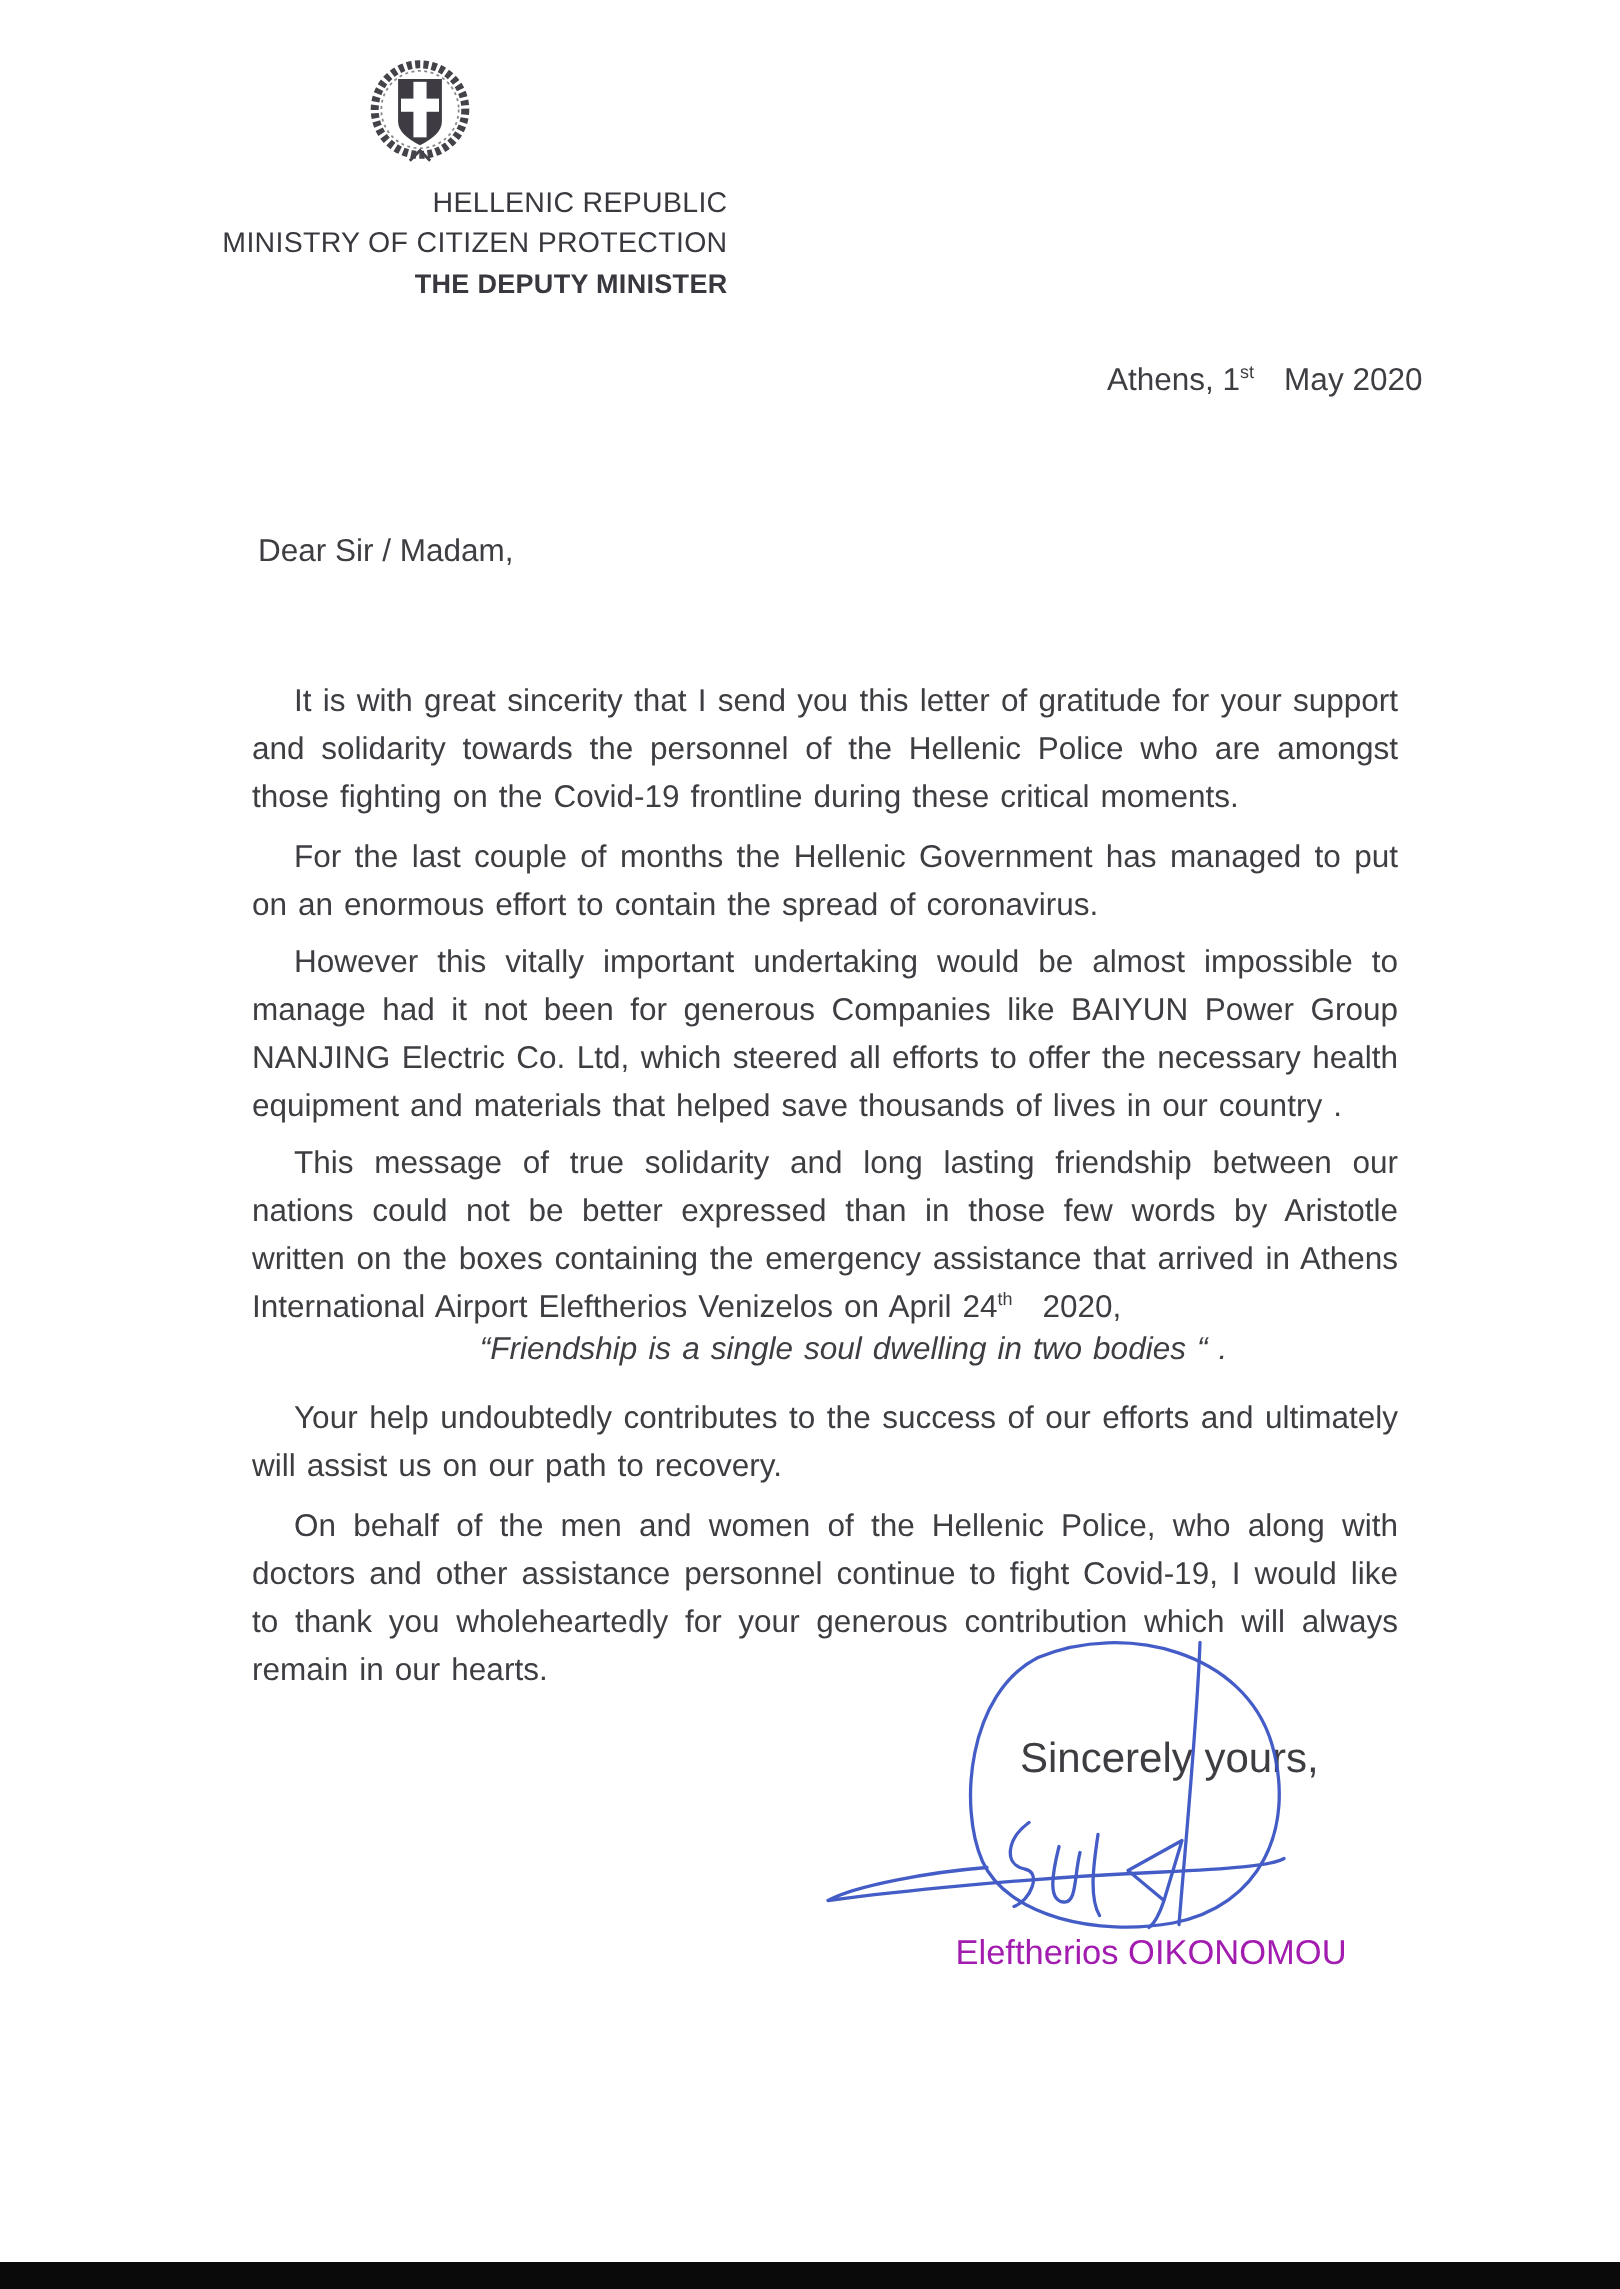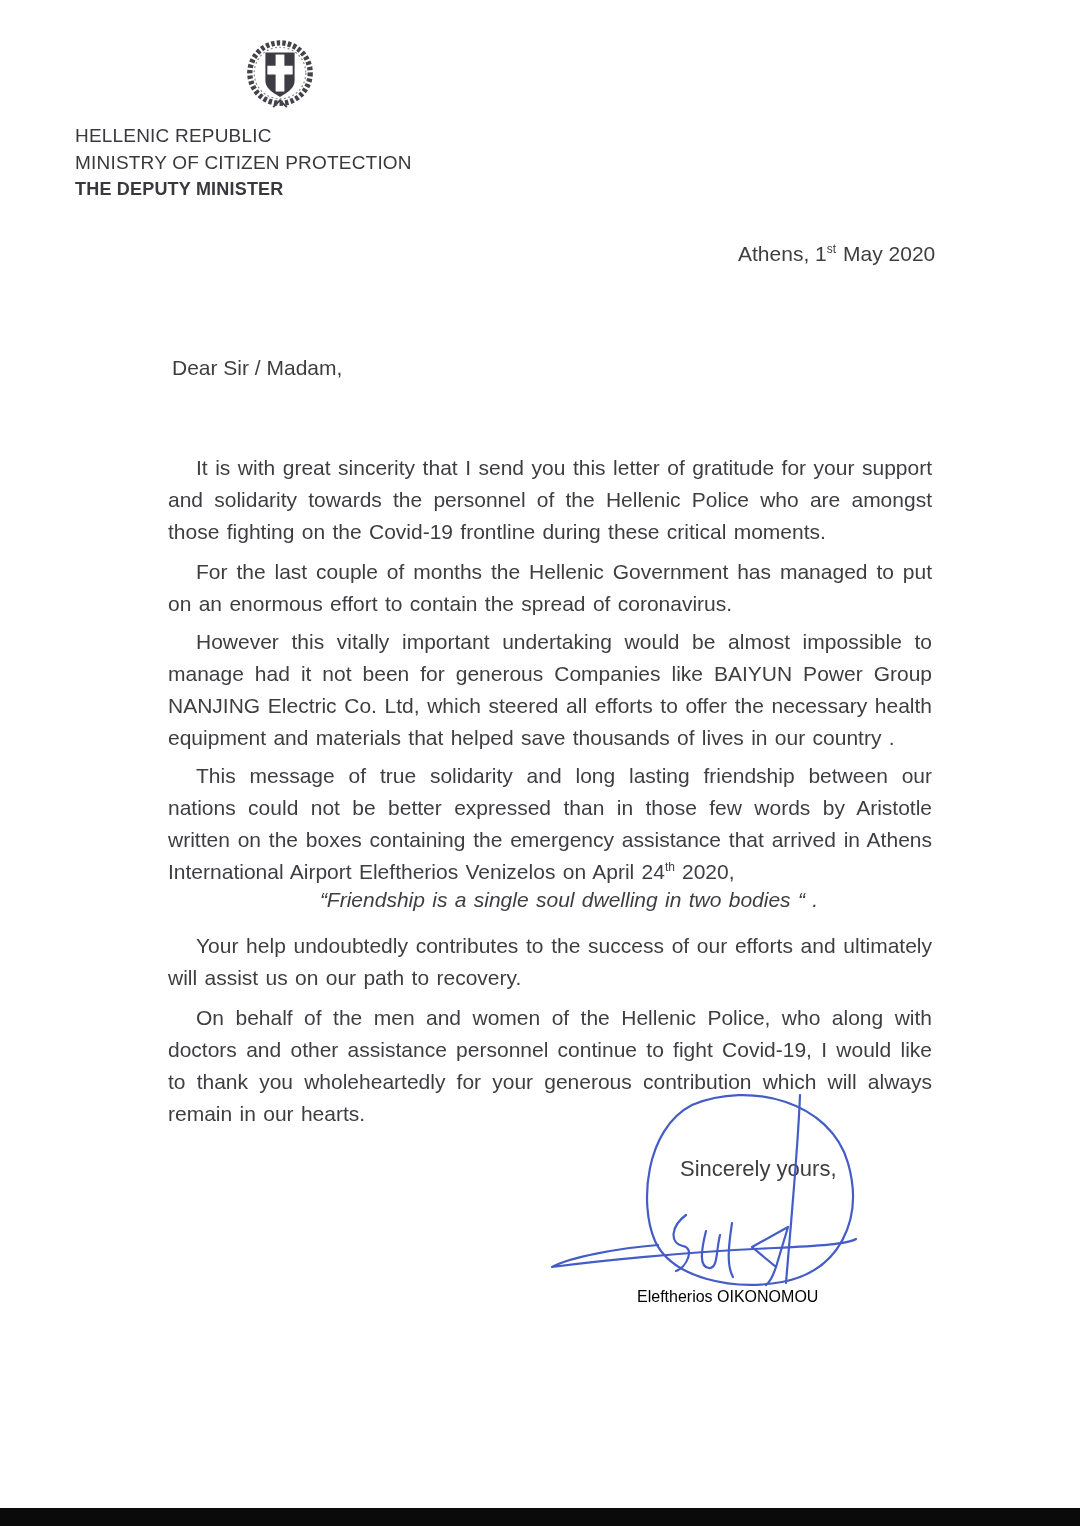--- a/index.html
+++ b/index.html
@@ -8,41 +8,41 @@
     width: 1080px; height: 1526px;
     font-family: "Liberation Sans", "DejaVu Sans", sans-serif;
     color: #3f3d42;
   }
   .page {
     position: relative; width: 1080px; height: 1526px;
     background: #ffffff; overflow: hidden;
   }
 
   
-  .letterhead { position: absolute; left: 75px; top: 38px; width: 410px; text-align: left; }
+  .letterhead { position: absolute; left: 75px; top: 38px; width: 410px; text-align: right; }
   .emblem { display: block; margin: 0 auto 10px auto; }
   .org-line { font-size: 19px; line-height: 27px; letter-spacing: 0.2px; color: #3a383e; }
   .org-line.bold { font-weight: bold; font-size: 18px; }
 
   
   .dateline { position: absolute; left: 738px; top: 242px; font-size: 21px; color: #3f3d42; white-space: nowrap; }
-  sup.ord { font-size: 12px; vertical-align: super; line-height: 0; margin-right: 7px; }
+  sup.ord { font-size: 12px; vertical-align: super; line-height: 0; margin-right: 20px; }
 
   
   .para {
     position: absolute; left: 168px; width: 764px;
     font-size: 21px; line-height: 32px; text-align: justify;
     text-indent: 28px; color: #3f3d42; word-spacing: 1.5px;
   }
   .salutation { position: absolute; left: 172px; top: 356px; font-size: 21px; color: #3f3d42; }
   .quote { font-style: italic; text-align: center; text-indent: 38px; }
 
   
-  .valediction { position: absolute; left: 680px; top: 1156px; font-size: 22px; color: #3f3d42; }
-  .signatory  { position: absolute; left: 637px; top: 1288px; font-size: 16px; color: #000000; }
+  .valediction { position: absolute; left: 680px; top: 1156px; font-size: 28px; color: #3f3d42; }
+  .signatory  { position: absolute; left: 637px; top: 1288px; font-size: 23px; color: #a21caf; }
   .signature-svg { position: absolute; left: 540px; top: 1085px; }
 
   
   .bottom-bar { position: absolute; left: 0; top: 1508px; width: 1080px; height: 18px; background: #0a0a0a; }
 </style>
 </head>
 <body>
 
 <div class="page">
 

